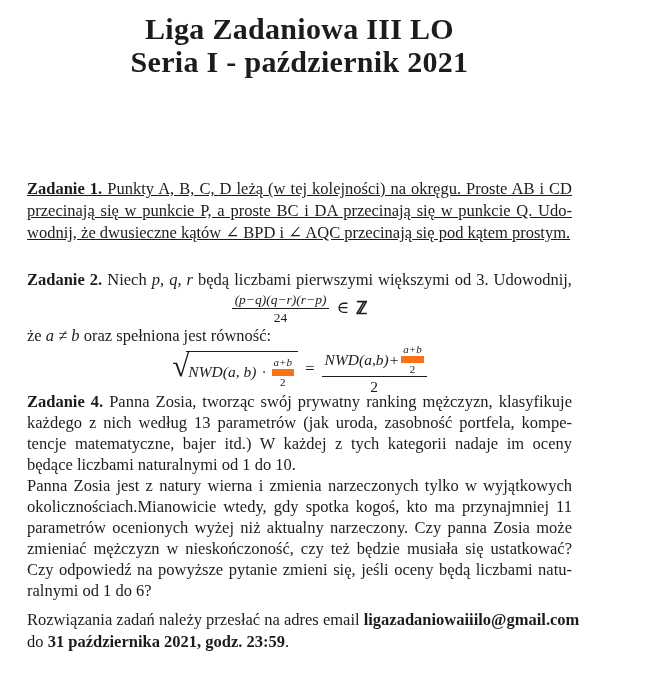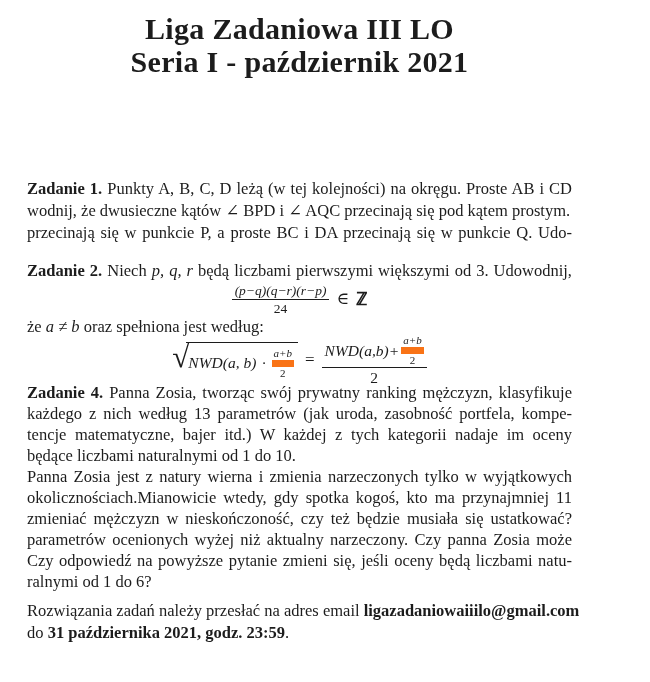--- a/index.html
+++ b/index.html
@@ -27,22 +27,22 @@
     font-size: 30px;
     line-height: 33px;
     margin-bottom: 100px;
     letter-spacing: 0.3px;
   }
   .para {
     font-size: 16.5px;
     line-height: 22px;
   }
   .para.tight { line-height: 21px; }
-  .m-z1 { margin-top: 8px; }
-  .m-z2 { margin-top: 16px; }
+  .m-z1 { margin-top: 8px; text-decoration: underline; }
+  .m-z2 { margin-top: 25px; }
   .m-z4 { margin-top: 1px; }
   .line {
     text-align: justify;
     text-align-last: justify;
   }
   .line.end {
     text-align: left;
     text-align-last: left;
   }
   .b { font-weight: bold; }
@@ -117,38 +117,38 @@
 
 <div class="page">
 
   <header class="doc-title">
     <div class="title-line">Liga Zadaniowa III LO</div>
     <div class="title-line">Seria I - październik 2021</div>
   </header>
 
   <section class="para m-z1">
     <div class="line"><span class="b">Zadanie 1.</span><span> Punkty A, B, C, D leżą (w tej kolejności) na okręgu. Proste AB i CD</span></div>
+    <div class="line"><span>przecinają się w punkcie P, a proste BC i DA przecinają się w punkcie Q. Udo-</span></div>
     <div class="line end"><span>wodnij, że dwusieczne kątów ∠ BPD i ∠ AQC przecinają się pod kątem prostym.</span></div>
-    <div class="line"><span>przecinają się w punkcie P, a proste BC i DA przecinają się w punkcie Q. Udo-</span></div>
   </section>
 
   <section class="para m-z2">
     <div class="line"><span class="b">Zadanie 2.</span><span> Niech </span><span class="i">p, q, r</span><span> będą liczbami pierwszymi większymi od 3. Udowodnij,</span></div>
     <div class="formula formula1">
       <span class="frac f-med">
         <span class="num i">(p−q)(q−r)(r−p)</span>
         <span class="den">24</span>
       </span>
       <span class="rel">∈</span>
       <span class="setz">ℤ</span>
     </div>
   </section>
 
   <section class="para">
-    <div class="line end"><span>że </span><span class="i">a ≠ b</span><span> oraz spełniona jest według:</span></div>
+    <div class="line end"><span>że </span><span class="i">a ≠ b</span><span> oraz spełniona jest równość:</span></div>
     <div class="formula formula2">
       <span class="sqrt">
         <span class="radsign">√</span>
         <span class="radicand">
           <span class="i">NWD(a, b)</span>
           <span class="cdot">·</span>
           <span class="frac f-small">
             <span class="num i">a+b</span>
             <span class="den">2</span>
           </span>
@@ -170,22 +170,22 @@
     </div>
   </section>
 
   <section class="para tight m-z4">
     <div class="line"><span class="b">Zadanie 4.</span><span> Panna Zosia, tworząc swój prywatny ranking mężczyzn, klasyfikuje</span></div>
     <div class="line"><span>każdego z nich według 13 parametrów (jak uroda, zasobność portfela, kompe-</span></div>
     <div class="line"><span>tencje matematyczne, bajer itd.) W każdej z tych kategorii nadaje im oceny</span></div>
     <div class="line end"><span>będące liczbami naturalnymi od 1 do 10.</span></div>
     <div class="line"><span>Panna Zosia jest z natury wierna i zmienia narzeczonych tylko w wyjątkowych</span></div>
     <div class="line"><span>okolicznościach.Mianowicie wtedy, gdy spotka kogoś, kto ma przynajmniej 11</span></div>
+    <div class="line"><span>parametrów ocenionych wyżej niż aktualny narzeczony. Czy panna Zosia może</span></div>
     <div class="line"><span>zmieniać mężczyzn w nieskończoność, czy też będzie musiała się ustatkować?</span></div>
-    <div class="line"><span>parametrów ocenionych wyżej niż aktualny narzeczony. Czy panna Zosia może</span></div>
     <div class="line"><span>Czy odpowiedź na powyższe pytanie zmieni się, jeśli oceny będą liczbami natu-</span></div>
     <div class="line end"><span>ralnymi od 1 do 6?</span></div>
   </section>
 
   <section class="footer">
     <div class="line"><span>Rozwiązania zadań należy przesłać na adres email </span><span class="b">ligazadaniowaiiilo@gmail.com</span></div>
     <div class="line"><span>do </span><span class="b">31 października 2021, godz. 23:59</span><span>.</span></div>
   </section>
 
 </div>

